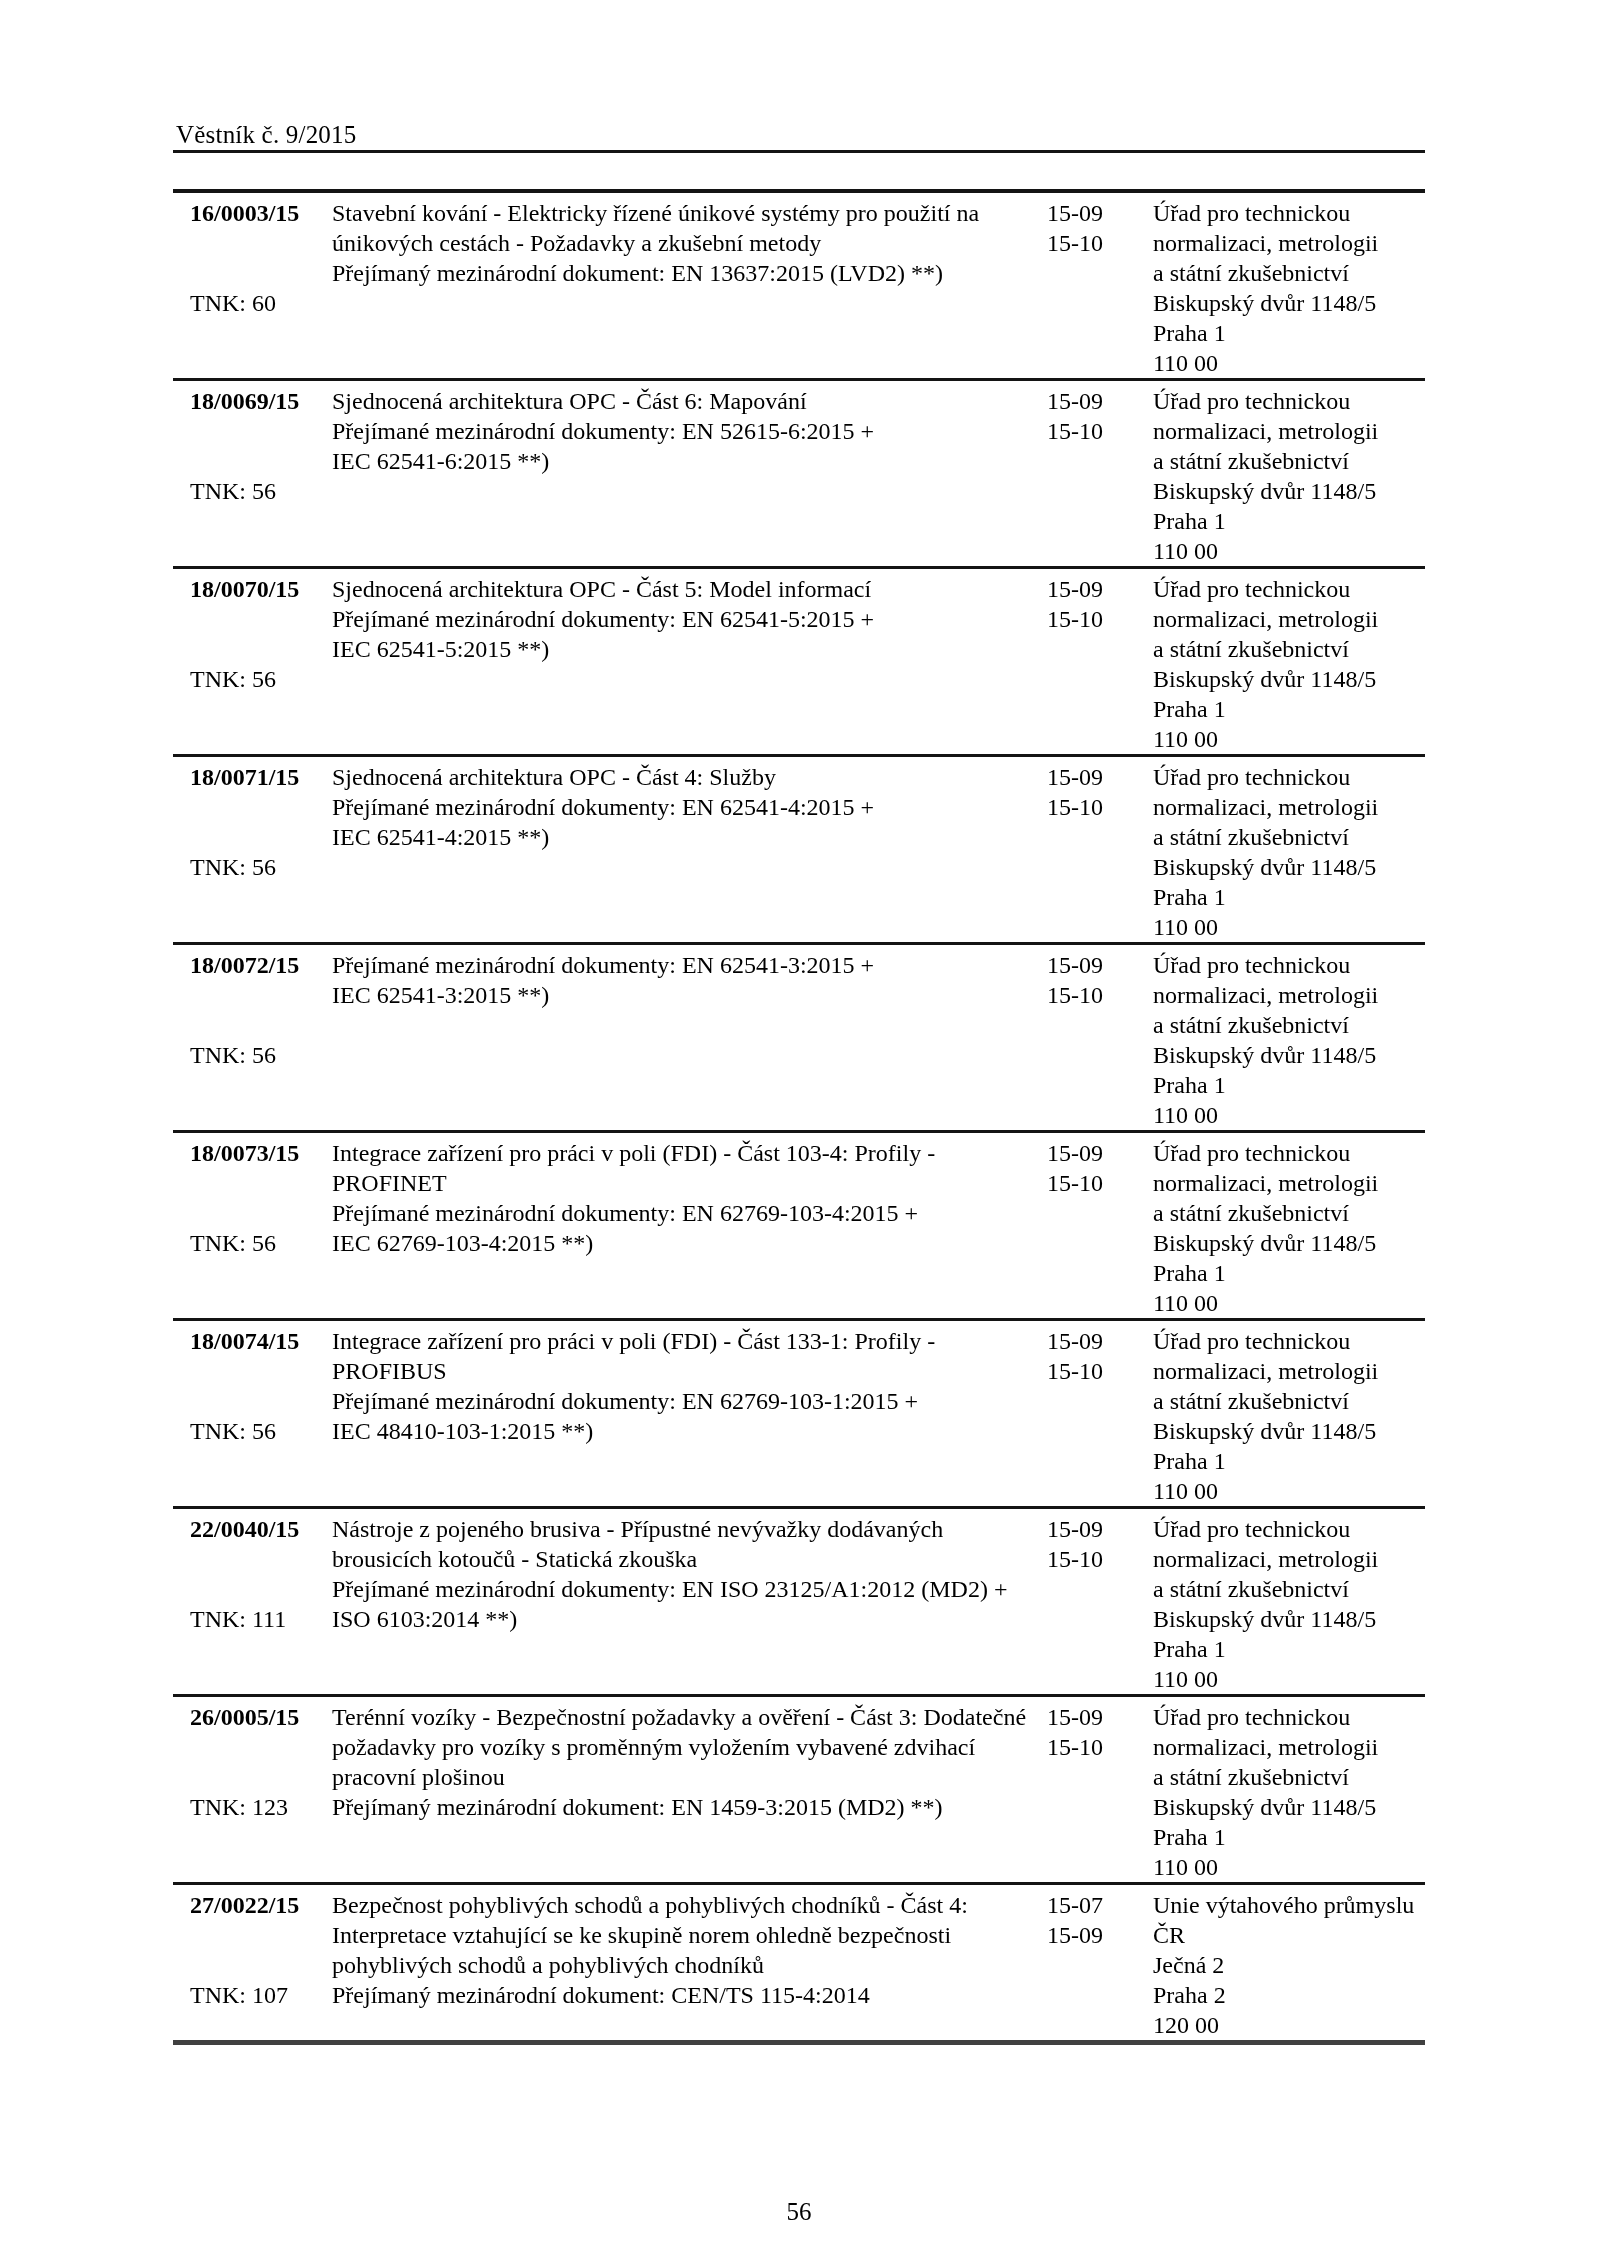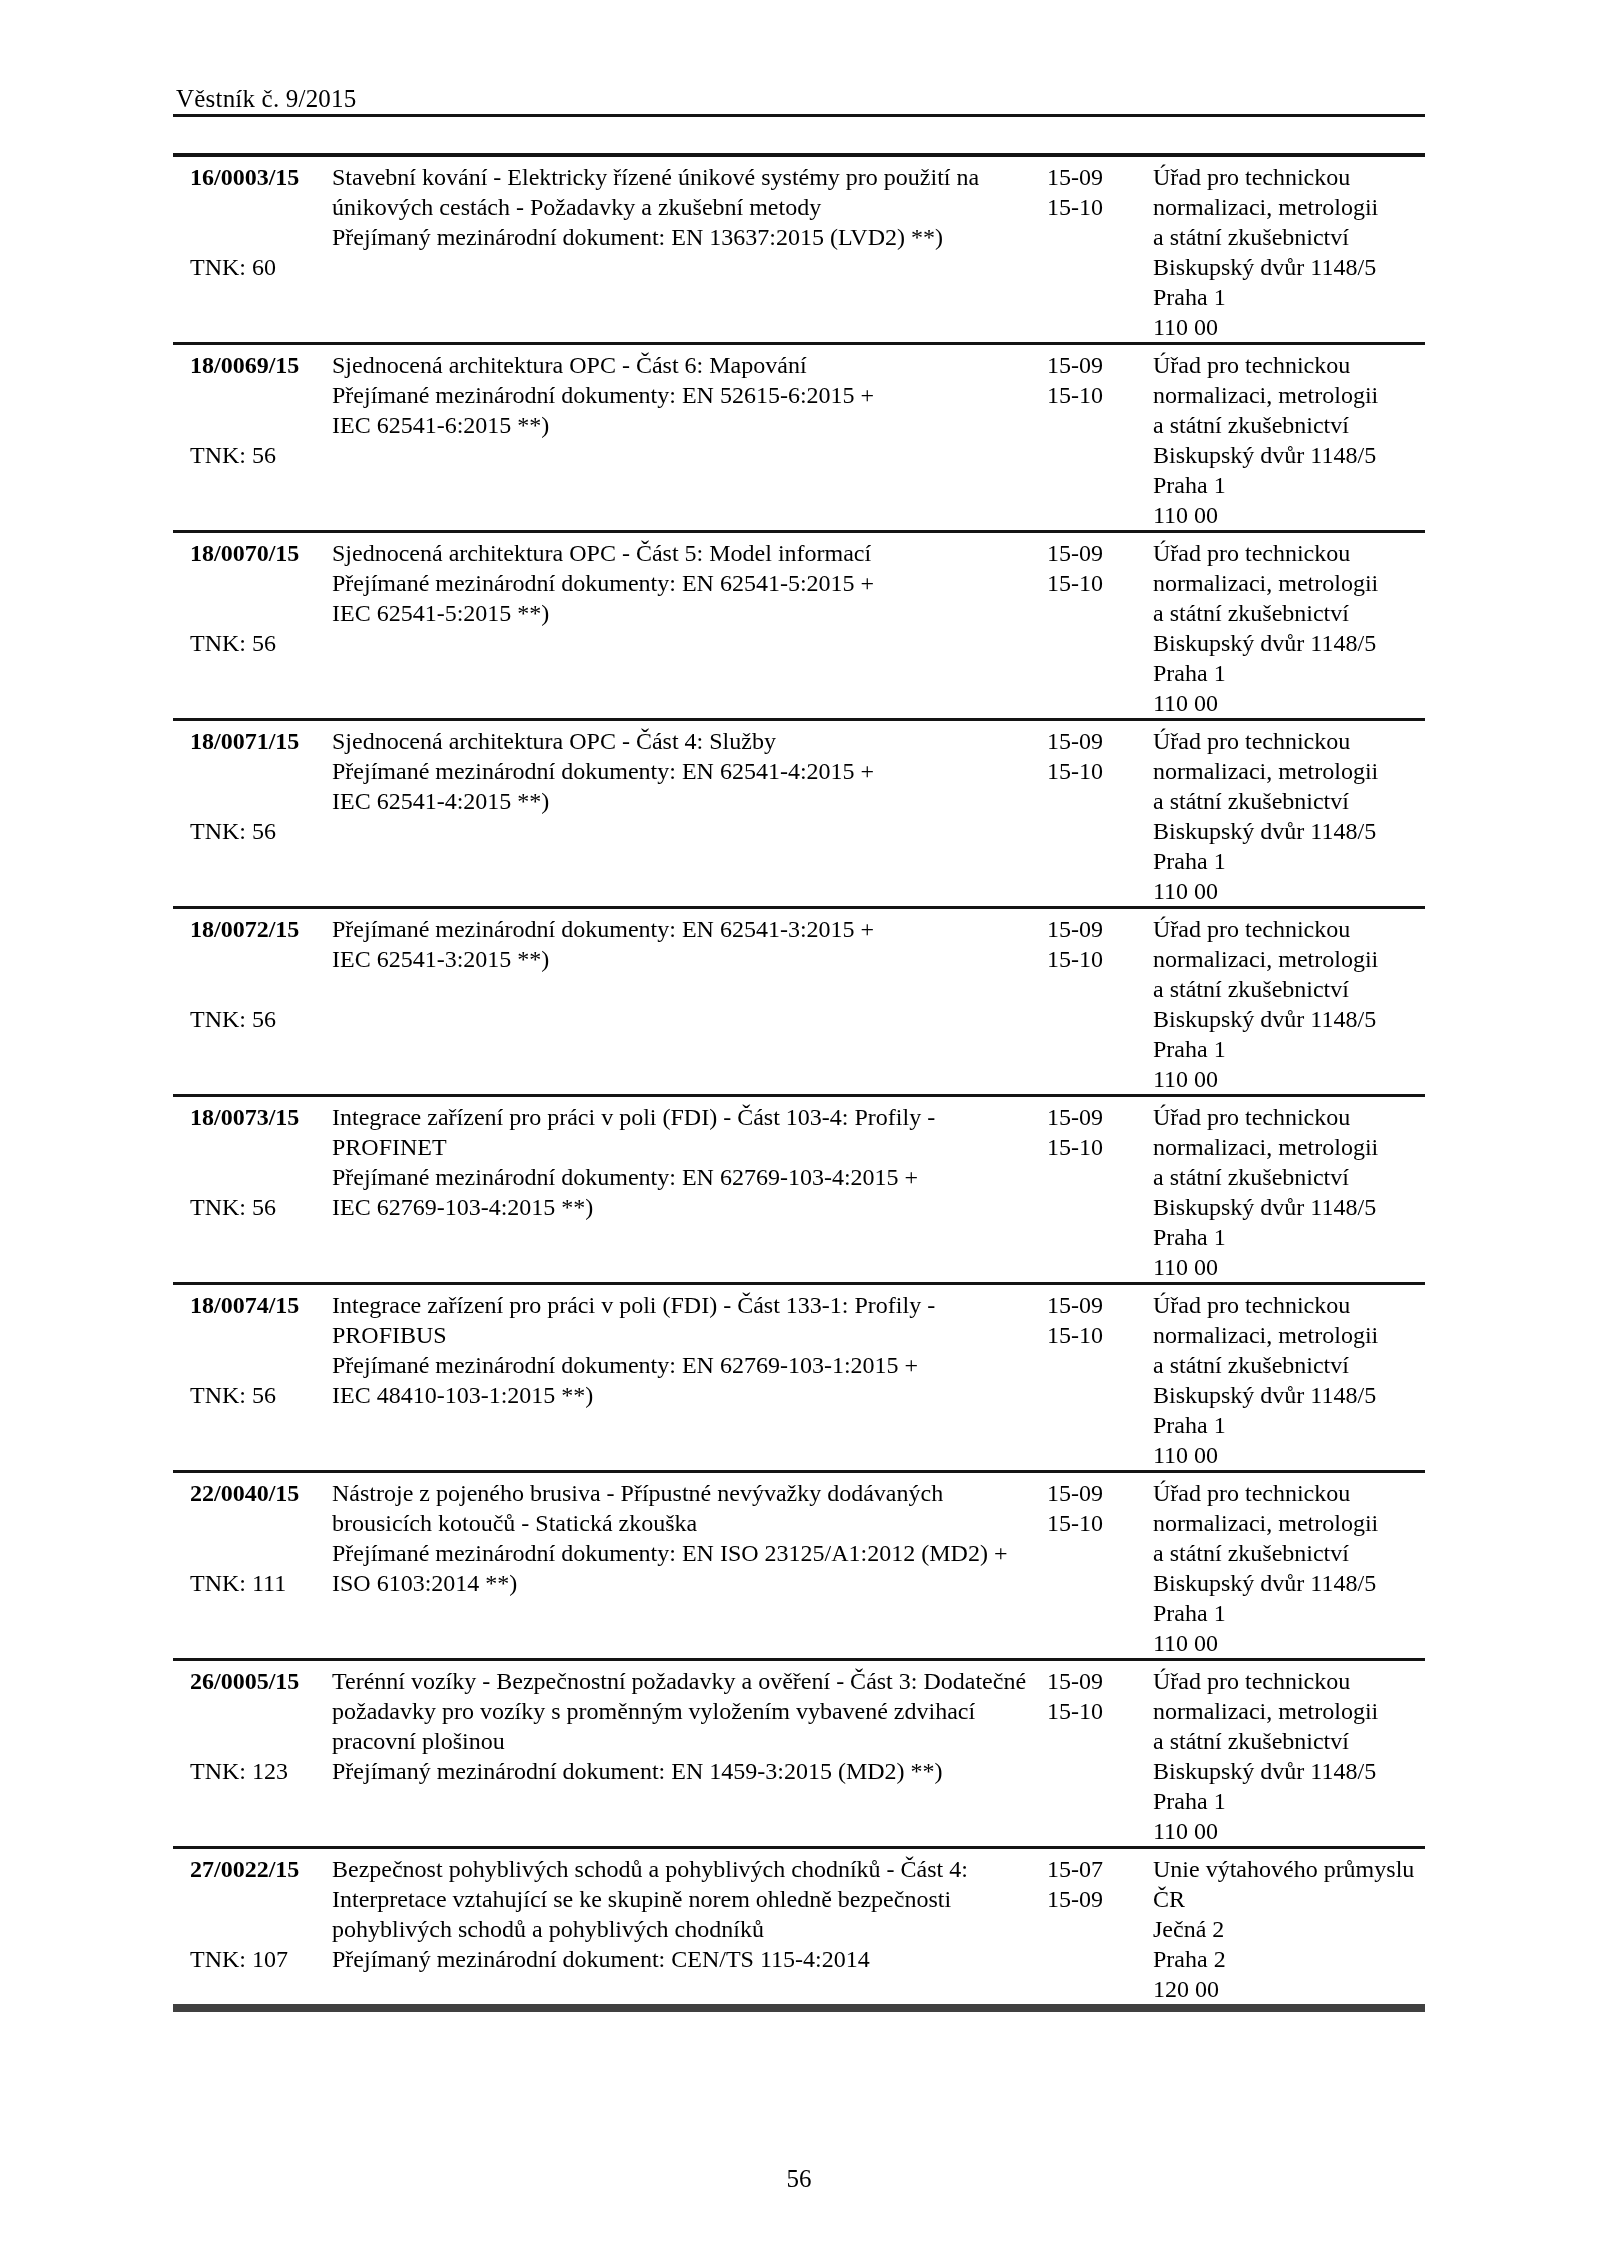--- a/index.html
+++ b/index.html
@@ -8,31 +8,31 @@
     background: #ffffff; color: #000000;
     font-family: "Liberation Serif", serif;
     font-size: 24px; line-height: 30px;
     overflow: hidden; position: relative;
   }
   .content {
     position: absolute; left: 173px; top: 0;
     width: 1252px;
   }
   .doc-title {
-    margin-top: 84px;
+    margin-top: 120px;
     padding-left: 3px;
     font-size: 25px;
     height: 30px;
     letter-spacing: 0.2px;
   }
   .header-rule { height: 3px; background: #141414; margin-top: 0px; }
   .standards-table {
     margin-top: 36px;
     border-top: 4px solid #141414;
-    border-bottom: 8px solid #404040;
+    border-bottom: 5px solid #404040;
   }
   .row {
     display: grid;
     grid-template-columns: 159px 715px 106px 1fr;
     padding-top: 5px;
   }
   .row + .row { border-top: 3px solid #141414; }
   .id-cell { padding-left: 17px; position: relative; }
   .row-id { font-weight: bold; white-space: nowrap; }
   .row-tnk { margin-top: 60px; white-space: nowrap; }

